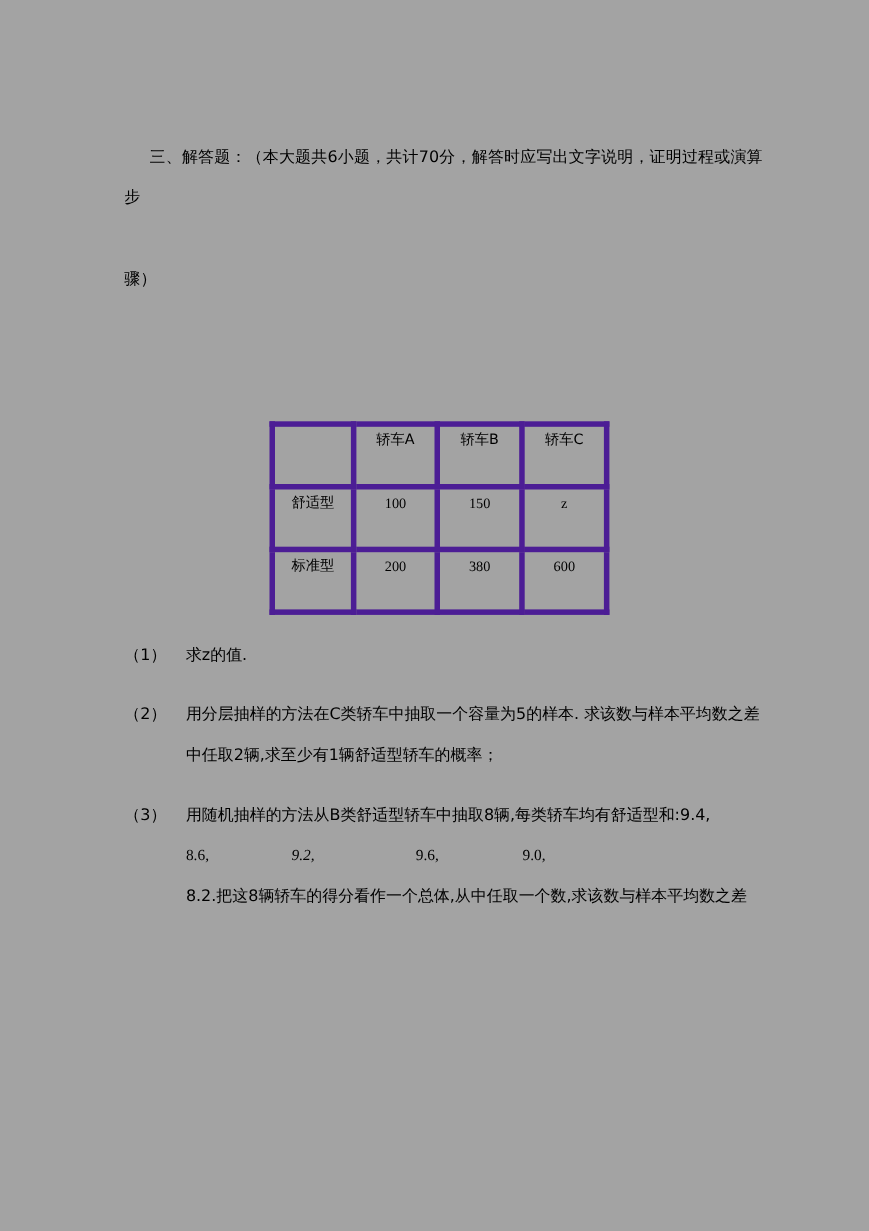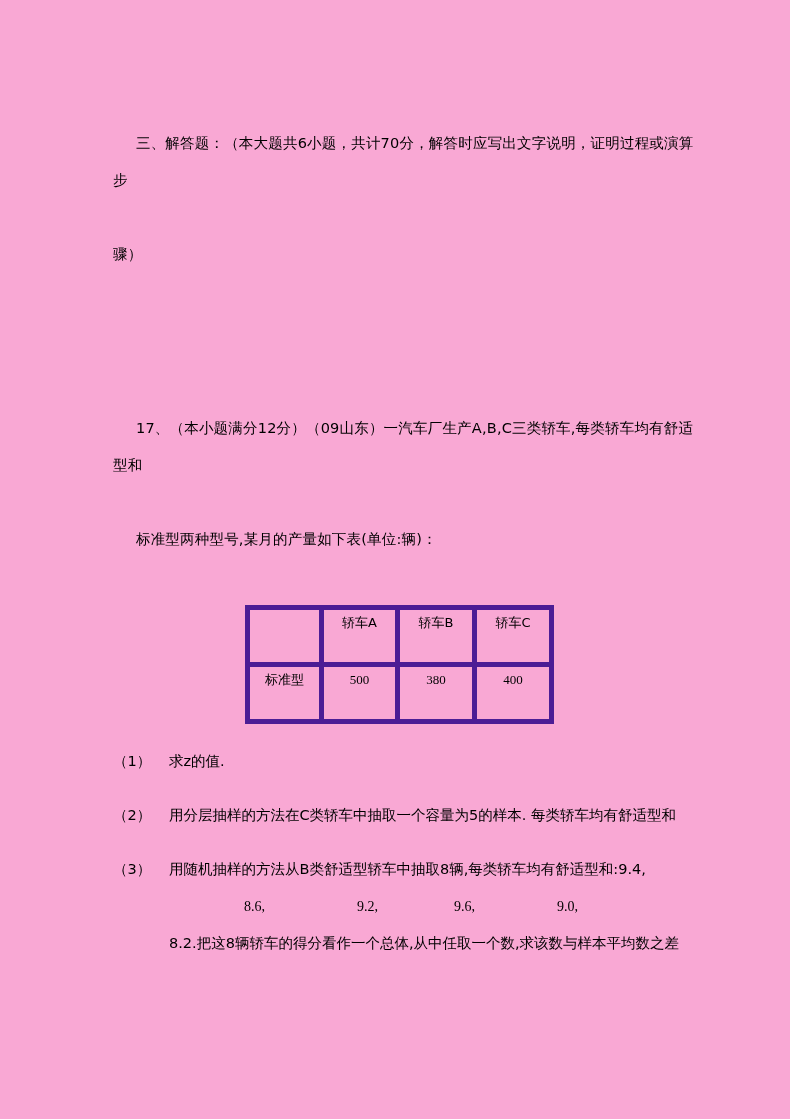--- a/index.html
+++ b/index.html
@@ -8,21 +8,21 @@
     background: #ffffff;
   }
   body {
     font-family: "Liberation Serif", "DejaVu Serif", serif;
     color: #000000;
   }
   .page {
     position: relative;
     width: 790px;
     height: 1119px;
-    background: #f9a8d4;
+    background: #a3a3a3;
     overflow: hidden;
   }
   .content {
     position: absolute;
     left: 113px;
     top: 88px;
     width: 592px;
   }
 
   
@@ -102,49 +102,44 @@
     display: inline-block;
     line-height: 20px;
   }
 
   
   .scores-line {
     margin-left: 56px;
     font-size: 14px;
     line-height: 37px;
     display: flex;
-    text-align: right;
   }
   .scores-line .sc {
     display: inline-block;
   }
   .scores-line .sc:nth-child(1) { width: 96px; }
-  .scores-line .sc:nth-child(2) { width: 113px; }
+  .scores-line .sc:nth-child(2) { width: 113px; font-style: italic; }
   .scores-line .sc:nth-child(3) { width: 97px; }
   .scores-line .sc:nth-child(4) { width: 103px; }
   .scores-line .sc:nth-child(5) { width: 102px; }
   .scores-line .sc:nth-child(6) { width: 60px; }
 </style>
 </head>
 <body>
 
 <div class="page">
   <div class="content">
 
     <div class="para block-section-head">
       <span class="cjk">三、解答题：（本大题共6小题，共计70分，解答时应写出文字说明，证明过程或演算步</span>
       <span class="cjk l2">骤）</span>
     </div>
 
     <div class="gap-md"></div>
 
-    <div class="para">
-      <span class="cjk">17、（本小题满分12分）（09山东）一汽车厂生产A,B,C三类轿车,每类轿车均有舒适型和</span><br>
-      <span class="cjk">标准型两种型号,某月的产量如下表(单位:辆)：</span>
-    </div>
 
     <div class="table-wrap">
       <table class="prod-table">
         <colgroup>
           <col class="c0">
             <col class="c1">
             <col class="c2">
             <col class="c3">
         </colgroup>
         <tbody>
@@ -157,50 +152,65 @@
             </td>
             <td>
               <span class="cell-txt cjk">轿车B</span>
             </td>
             <td>
               <span class="cell-txt cjk">轿车C</span>
             </td>
           </tr>
           <tr>
             <td class="rowhead">
+              <span class="cell-txt cjk">舒适型</span>
+            </td>
+            <td>
+              <span class="cell-txt">100</span>
+            </td>
+            <td>
+              <span class="cell-txt">150</span>
+            </td>
+            <td>
+              <span class="cell-txt">z</span>
+            </td>
+          </tr>
+          <tr>
+            <td class="rowhead">
               <span class="cell-txt cjk">标准型</span>
             </td>
             <td>
-              <span class="cell-txt">500</span>
+              <span class="cell-txt">200</span>
             </td>
             <td>
               <span class="cell-txt">380</span>
             </td>
             <td>
-              <span class="cell-txt">400</span>
+              <span class="cell-txt">600</span>
             </td>
           </tr>
         </tbody>
       </table>
     </div>
 
 
     <div class="gap-sm"></div>
 
     <div class="q-row">
       <div class="q-marker cjk">（1）</div>
       <div class="q-body cjk">求z的值.</div>
     </div>
 
     <div class="gap-sm"></div>
 
     <div class="q-row">
       <div class="q-marker cjk">（2）</div>
-      <div class="q-body cjk">用分层抽样的方法在C类轿车中抽取一个容量为5的样本. 每类轿车均有舒适型和</div>
-    </div>
+      <div class="q-body cjk">用分层抽样的方法在C类轿车中抽取一个容量为5的样本. 求该数与样本平均数之差</div>
+    </div>
+    <div class="q-cont cjk">中任取2辆,求至少有1辆舒适型轿车的概率；</div>
 
     <div class="gap-sm"></div>
 
     <div class="q-row">
       <div class="q-marker cjk">（3）</div>
       <div class="q-body cjk">用随机抽样的方法从B类舒适型轿车中抽取8辆,每类轿车均有舒适型和:9.4,</div>
     </div>
 
     <div class="scores-line">
       <span class="sc">8.6,</span>

